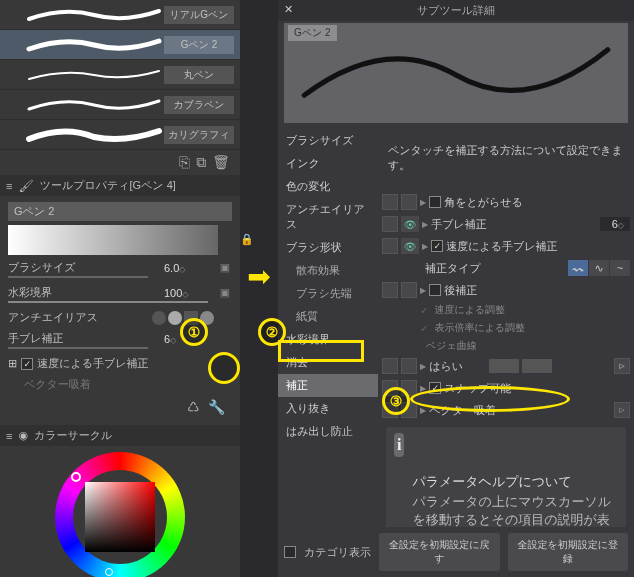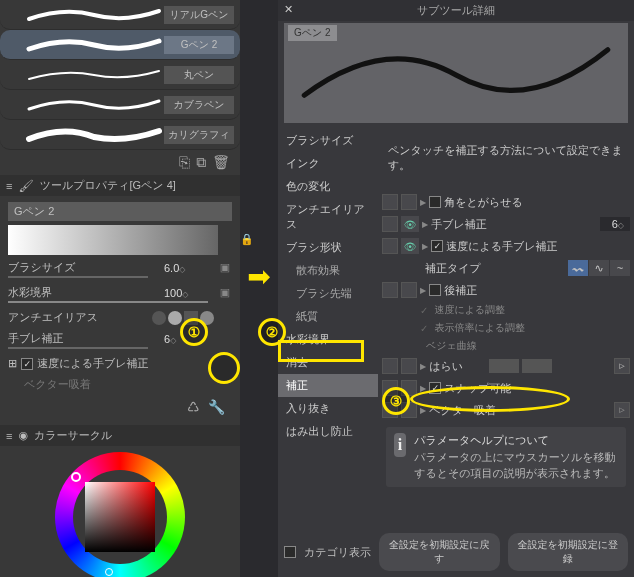--- a/index.html
+++ b/index.html
@@ -3,21 +3,21 @@
 <meta charset="utf-8">
 <style>
   * { box-sizing: border-box; margin: 0; padding: 0; font-family: sans-serif; }
   body { background: #2a2a2e; color: #c0c0c0; font-size: 11px; width: 634px; height: 577px; position: relative; overflow: hidden; }
   
   .left-panel { position: absolute; left: 0; top: 0; width: 240px; height: 577px; background: #383838; }
   .right-panel { position: absolute; left: 278px; top: 0; width: 356px; height: 577px; background: #38383c; }
   .arrow-area { position: absolute; left: 240px; top: 260px; width: 38px; color: #ffe600; font-size: 28px; text-align: center; }
   
   
-  .brush-row { display: flex; align-items: center; height: 30px; padding: 0 6px 0 24px; border-bottom: 1px solid #2d2d2d; border-radius: 10px; }
+  .brush-row { display: flex; align-items: center; height: 30px; padding: 0 6px 0 24px; border-bottom: 1px solid #2d2d2d; }
   .brush-row.sel { background: #4f5a68; }
   .brush-stroke { flex: 1; position: relative; height: 24px; }
   .brush-label-col { width: 70px; text-align: center; background: #545454; padding: 2px 4px; font-size: 10px; }
   .brush-row.sel .brush-label-col { background: #6c7786; }
   .brush-stroke svg { width: 100%; height: 100%; }
   
   .mini-icons { display: flex; gap: 6px; justify-content: flex-end; padding: 4px 10px; font-size: 14px; color: #aaa; }
   
   .section-hdr { background: #303030; padding: 3px 6px; display: flex; align-items: center; gap: 6px; font-size: 11px; color: #bbb; }
   .section-hdr .hicon { font-size: 12px; }
@@ -69,24 +69,24 @@
   .val-box { background: #2a2a2e; padding: 1px 6px; min-width: 30px; text-align: right; color: #ddd; }
   .subopt { padding-left: 38px; color: #888; font-size: 10px; display:flex; gap:6px; align-items:center; height:18px; }
   .check-dim { color: #666; }
   .type-btns { display: flex; gap: 1px; }
   .type-btn { width: 20px; height: 16px; background: #48484c; display: flex; align-items: center; justify-content: center; }
   .type-btn.sel { background: #4a6a9a; }
   .tri { color: #888; font-size: 8px; }
   
   .r-help-box { background: #424246; margin: 6px 4px; padding: 6px 8px; display: flex; gap: 8px; border-radius: 3px; }
   .info-i { width: 24px; height: 24px; background: #6a6a6e; border-radius: 4px; display:flex; align-items:center; justify-content:center; font-weight:bold; color:#eee; font-family:serif; font-size:16px; }
-  .r-help-box .txt { font-size: 11px; color: #bbb; line-height: 1.4; }
+  .r-help-box .txt { font-size: 13px; color: #bbb; line-height: 1.4; margin-top: 40px; }
   
   .r-footer { position: absolute; bottom: 0; left: 0; right: 0; padding: 6px; display: flex; gap: 8px; align-items: center; background: #38383c; }
-  .r-footer .btn { flex: 1; background: #4a4a4e; padding: 5px 6px; text-align: center; font-size: 10px; border-radius: 10px; color: #ccc; }
+  .r-footer .btn { flex: 1; background: #4a4a4e; padding: 5px 6px; text-align: center; font-size: 10px; border-radius: 3px; color: #ccc; }
   
   .annot-ellipse { border: 3px solid #ffe600; border-radius: 50%; position: absolute; pointer-events: none; }
 </style>
 </head>
 <body>
 
 <div class="left-panel">
 
   <div>
     <div class="brush-row">

